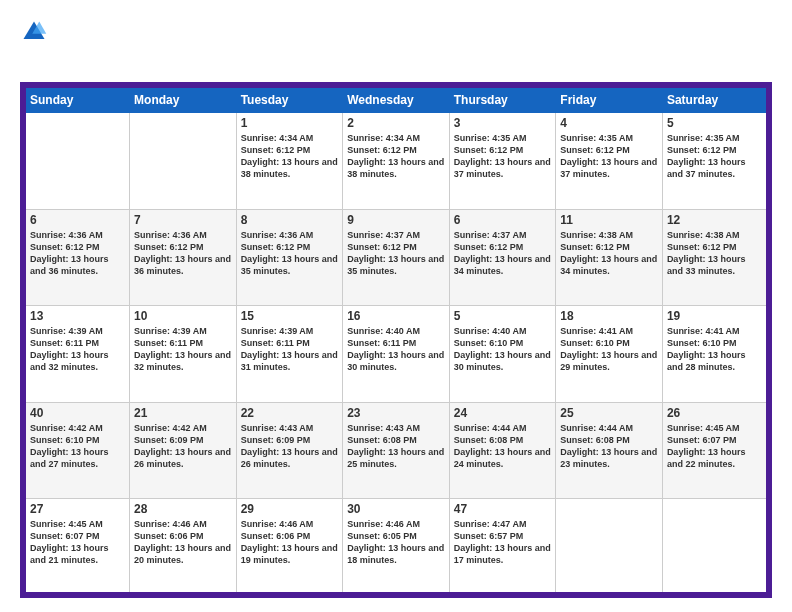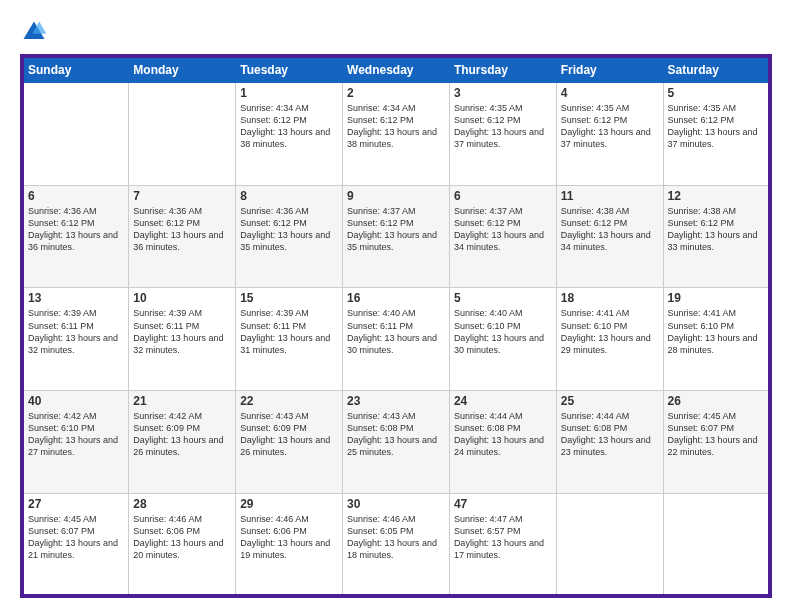--- a/index.html
+++ b/index.html
@@ -55,24 +55,25 @@
       font-weight: bold;
       color: #333;
       line-height: 1.1;
     }
     .location {
       font-size: 14px;
       color: #555;
     }
     .calendar {
       flex: 1;
-      border: 4px solid #4c1d95;
+      border: 6px solid #4c1d95;
       border-collapse: collapse;
       width: 100%;
       table-layout: fixed;
+      margin-top: 28px;
     }
     .calendar th {
       background-color: #1565C0;
       color: #fff;
       font-size: 12px;
       font-weight: bold;
       padding: 5px 4px;
       text-align: left;
       border: 1px solid #1565C0;
     }
@@ -93,20 +94,21 @@
     .day-number {
       font-size: 12px;
       font-weight: bold;
       display: block;
       margin-bottom: 2px;
     }
     .day-info {
       font-size: 9px;
       line-height: 1.35;
       color: #333;
+      font-weight: bold;
     }
   </style>
 </head>
 <body>
 
 <div class="page">
   <div class="header">
     <div class="logo">
       <svg class="logo-icon" viewBox="0 0 32 32">
         <polygon points="16,4 28,24 4,24" fill="#1565C0"></polygon>

